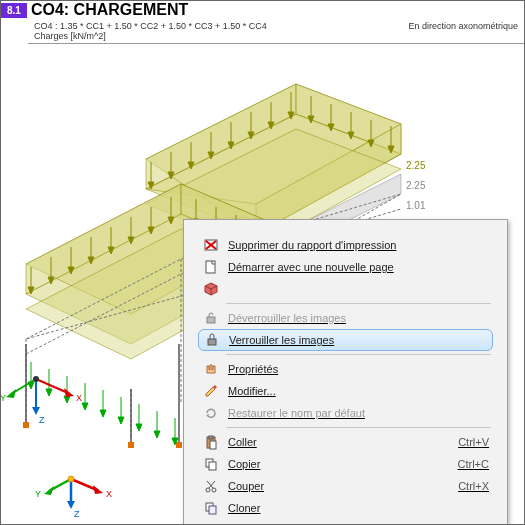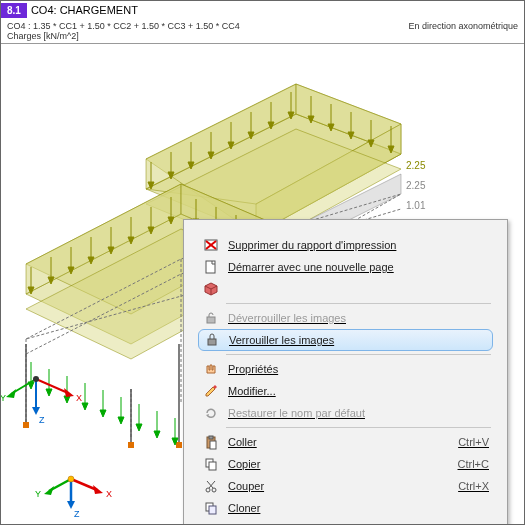--- a/index.html
+++ b/index.html
@@ -21,32 +21,33 @@
     background: #fff;
   }
   .header-tag {
     background: #6d28d9;
     color: #fff;
     font-weight: bold;
     padding: 2px 6px;
     font-size: 10px;
   }
   .header-title {
-    font-weight: normal;
-    font-size: 11px;
+    font-weight: bold;
+    font-size: 16px;
     color: #000;
     margin-left: 4px;
   }
   .subheader {
     display: flex;
     justify-content: space-between;
     padding: 2px 6px;
     font-size: 9px;
     color: #333;
     border-bottom: 1px solid #999;
+    margin-left: 27px;
   }
   .viewport {
     position: relative;
     width: 100%;
     height: 480px;
     background: #fff;
   }
   .viewport svg {
     position: absolute;
     top: 0; left: 0;

